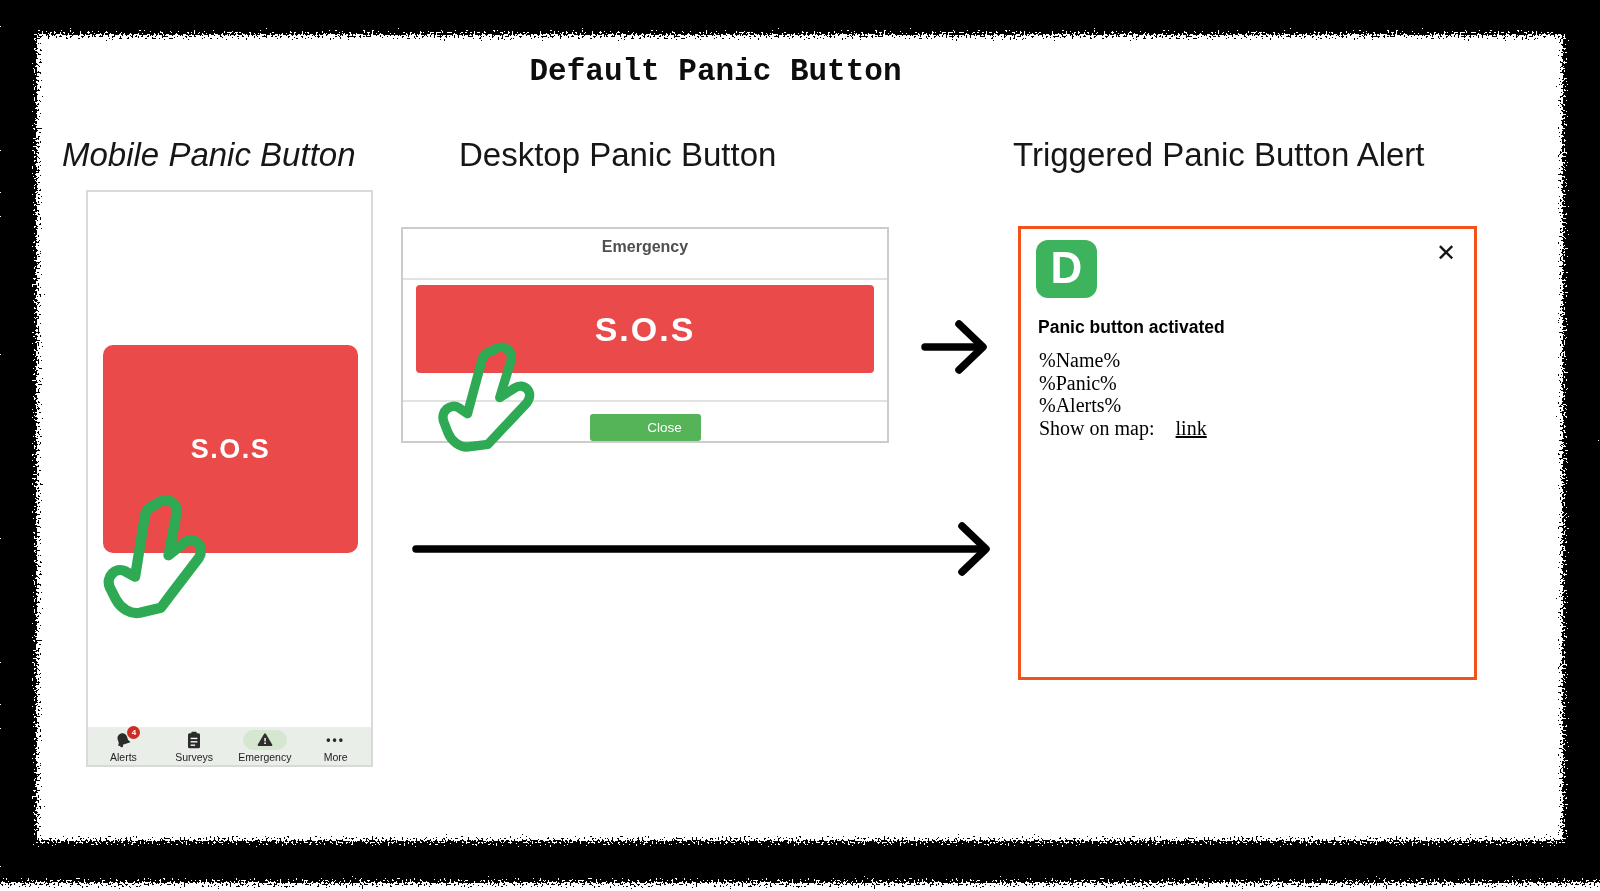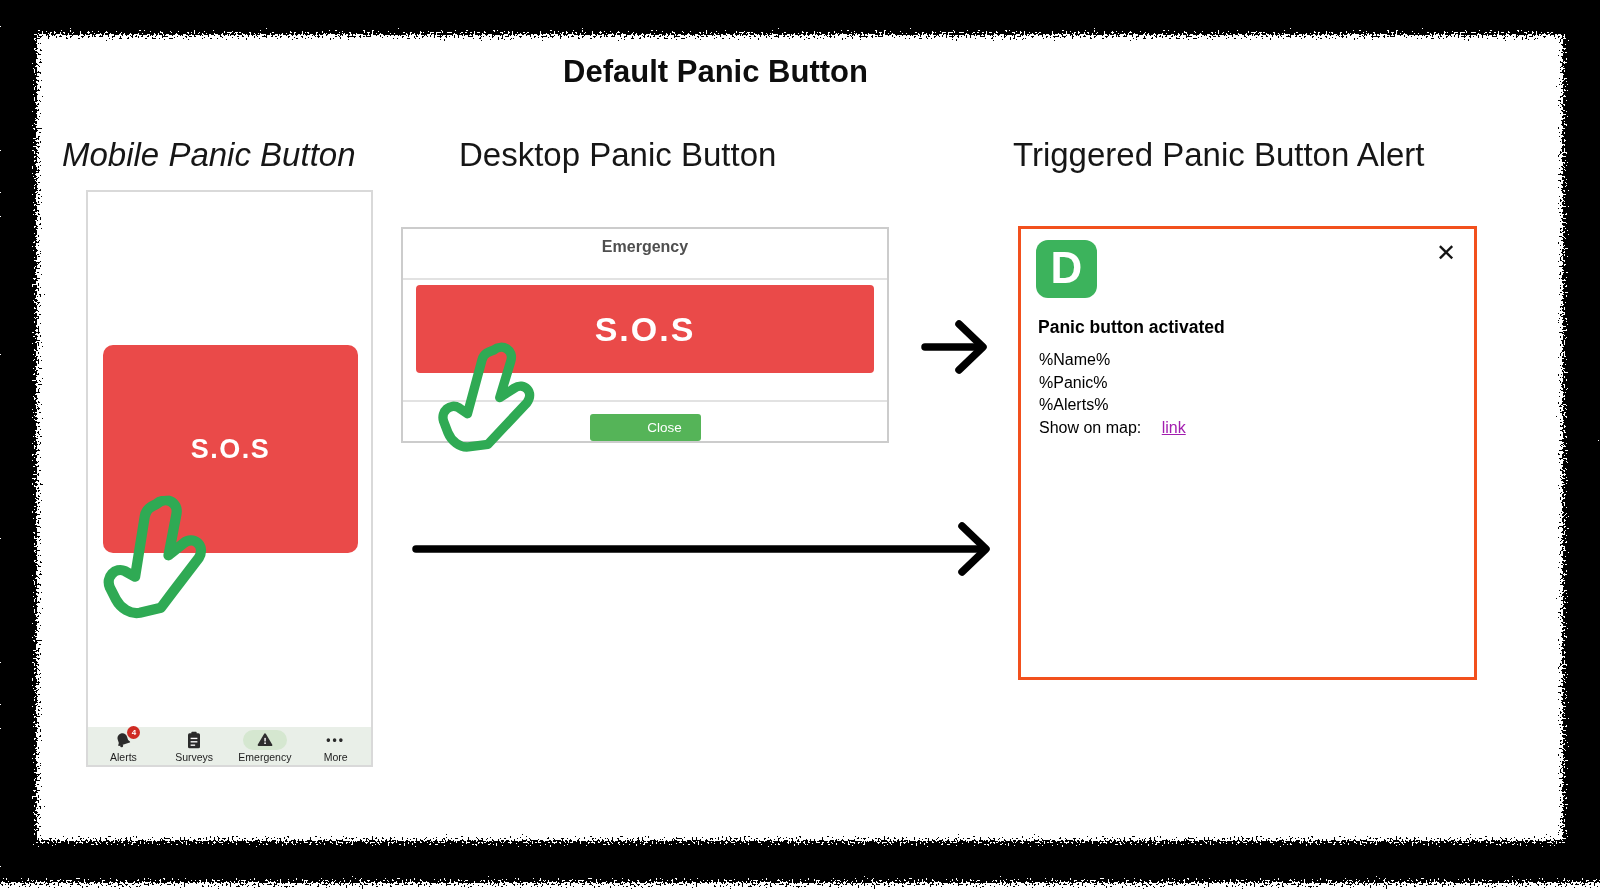--- a/index.html
+++ b/index.html
@@ -8,21 +8,21 @@
     width:1600px; height:891px; position:relative; overflow:hidden;
     background:#ffffff;
     font-family:"Liberation Sans", sans-serif;
     color:#111;
   }
   #frame-svg { position:absolute; top:0; left:0; z-index:0; pointer-events:none; }
   #content { position:absolute; top:0; left:0; width:1600px; height:891px; z-index:1; }
 
   .main-title {
     position:absolute; top:54px; left:0; width:1431px;
-    text-align:center; font-size:31px; font-weight:700; color:#0d0d0d;
+    text-align:center; font-size:31px; font-weight:700; color:#0d0d0d;font-family:Liberation Mono, monospace;
   }
   .col-heading { position:absolute; top:136px; font-size:33px; font-weight:400; color:#161616; white-space:nowrap; }
   #heading-mobile { left:62px;font-style:italic; }
   #heading-desktop { left:459px; }
   #heading-alert { left:1013px; }
 
   
   .phone {
     position:absolute; left:86px; top:190px; width:287px; height:577px;
     background:#fff; border:2px solid #d9d9d9;
@@ -88,23 +88,23 @@
   .alert-close {
     position:absolute; right:18px; top:12px; font-size:24px; font-weight:600; color:#141414;
     cursor:pointer; line-height:24px; font-family:"DejaVu Sans", sans-serif;
   }
   .alert-title {
     position:absolute; left:17px; top:88px;
     font-size:17.5px; font-weight:700; color:#000;
   }
   .alert-body {
     position:absolute; left:18px; top:120px;
-    font-size:16px; color:#000; line-height:22.5px;
-  }
-  .alert-link { color:#a21caf; text-decoration:underline; cursor:pointer;padding-left:16px; }
+    font-size:20px; color:#000; line-height:22.5px;font-family:Liberation Serif, serif;
+  }
+  .alert-link { color:#000000; text-decoration:underline; cursor:pointer;padding-left:16px; }
 
   
   .arrow-svg, .cursor-svg { position:absolute; pointer-events:none; }
 </style>
 </head>
 <body>
 
 <svg id="frame-svg" width="1600" height="891">
   <defs>
     <filter id="roughEdge" x="-6%" y="-8%" width="112%" height="116%">

